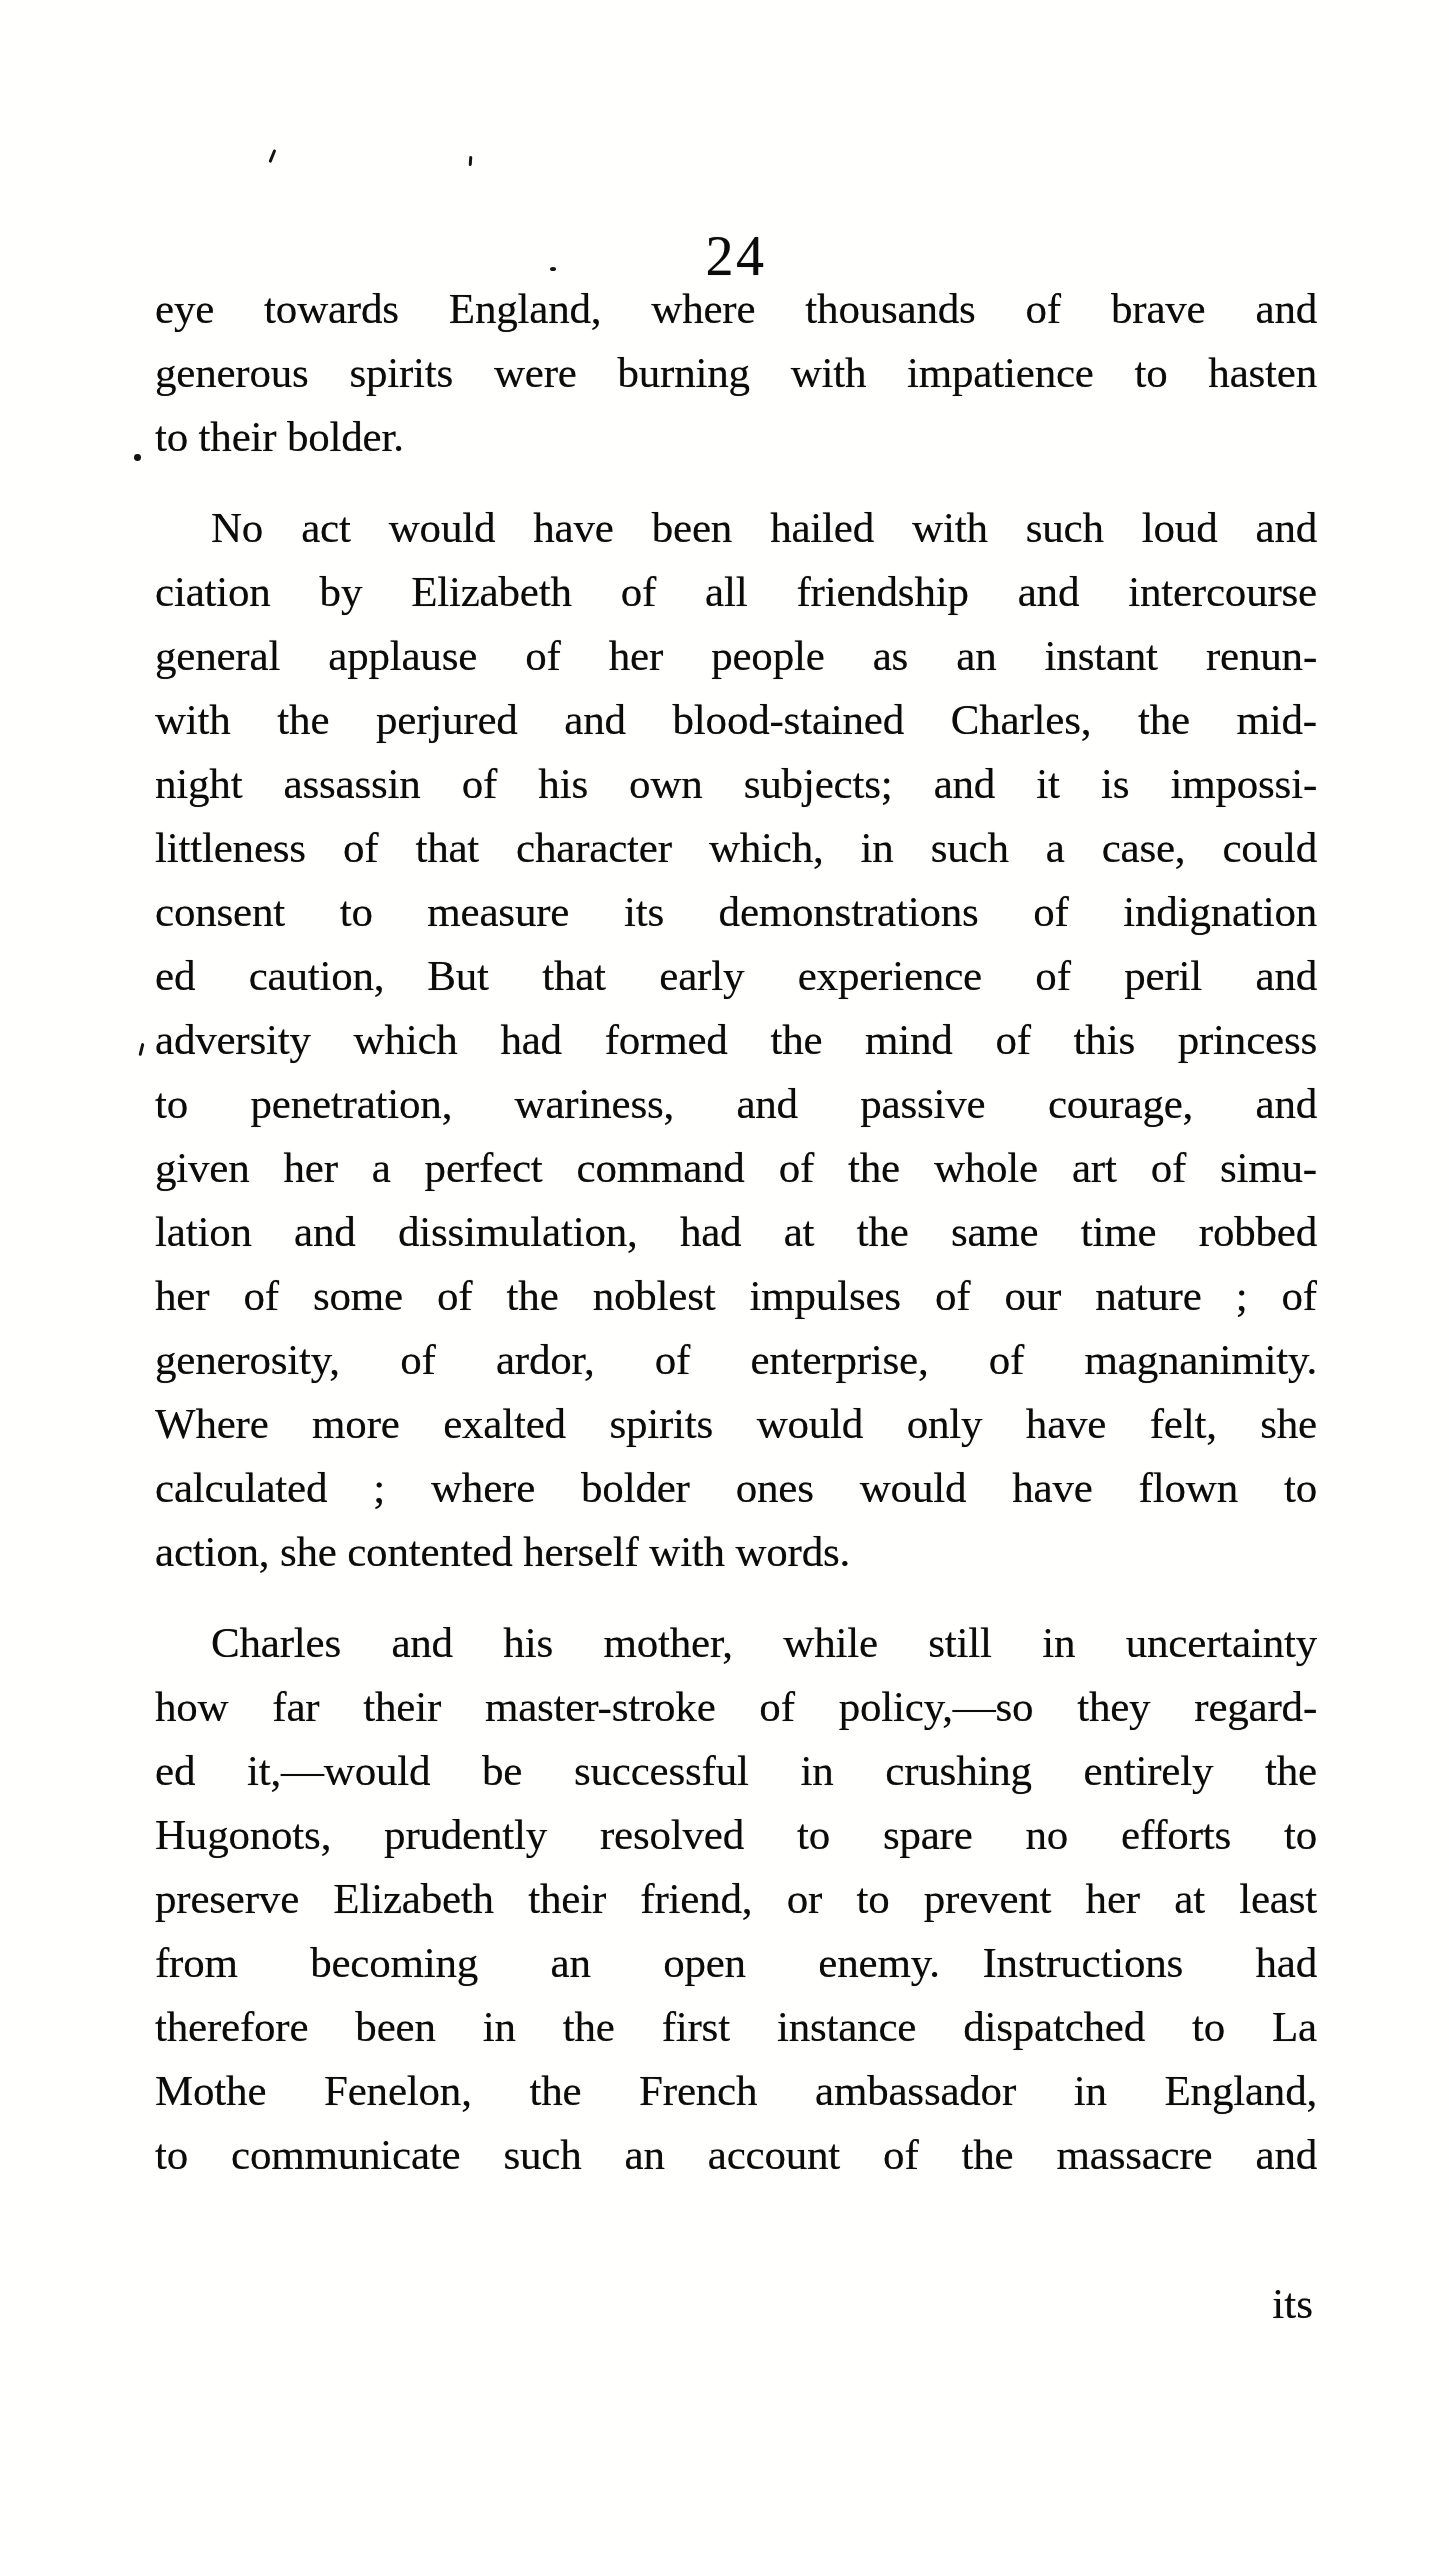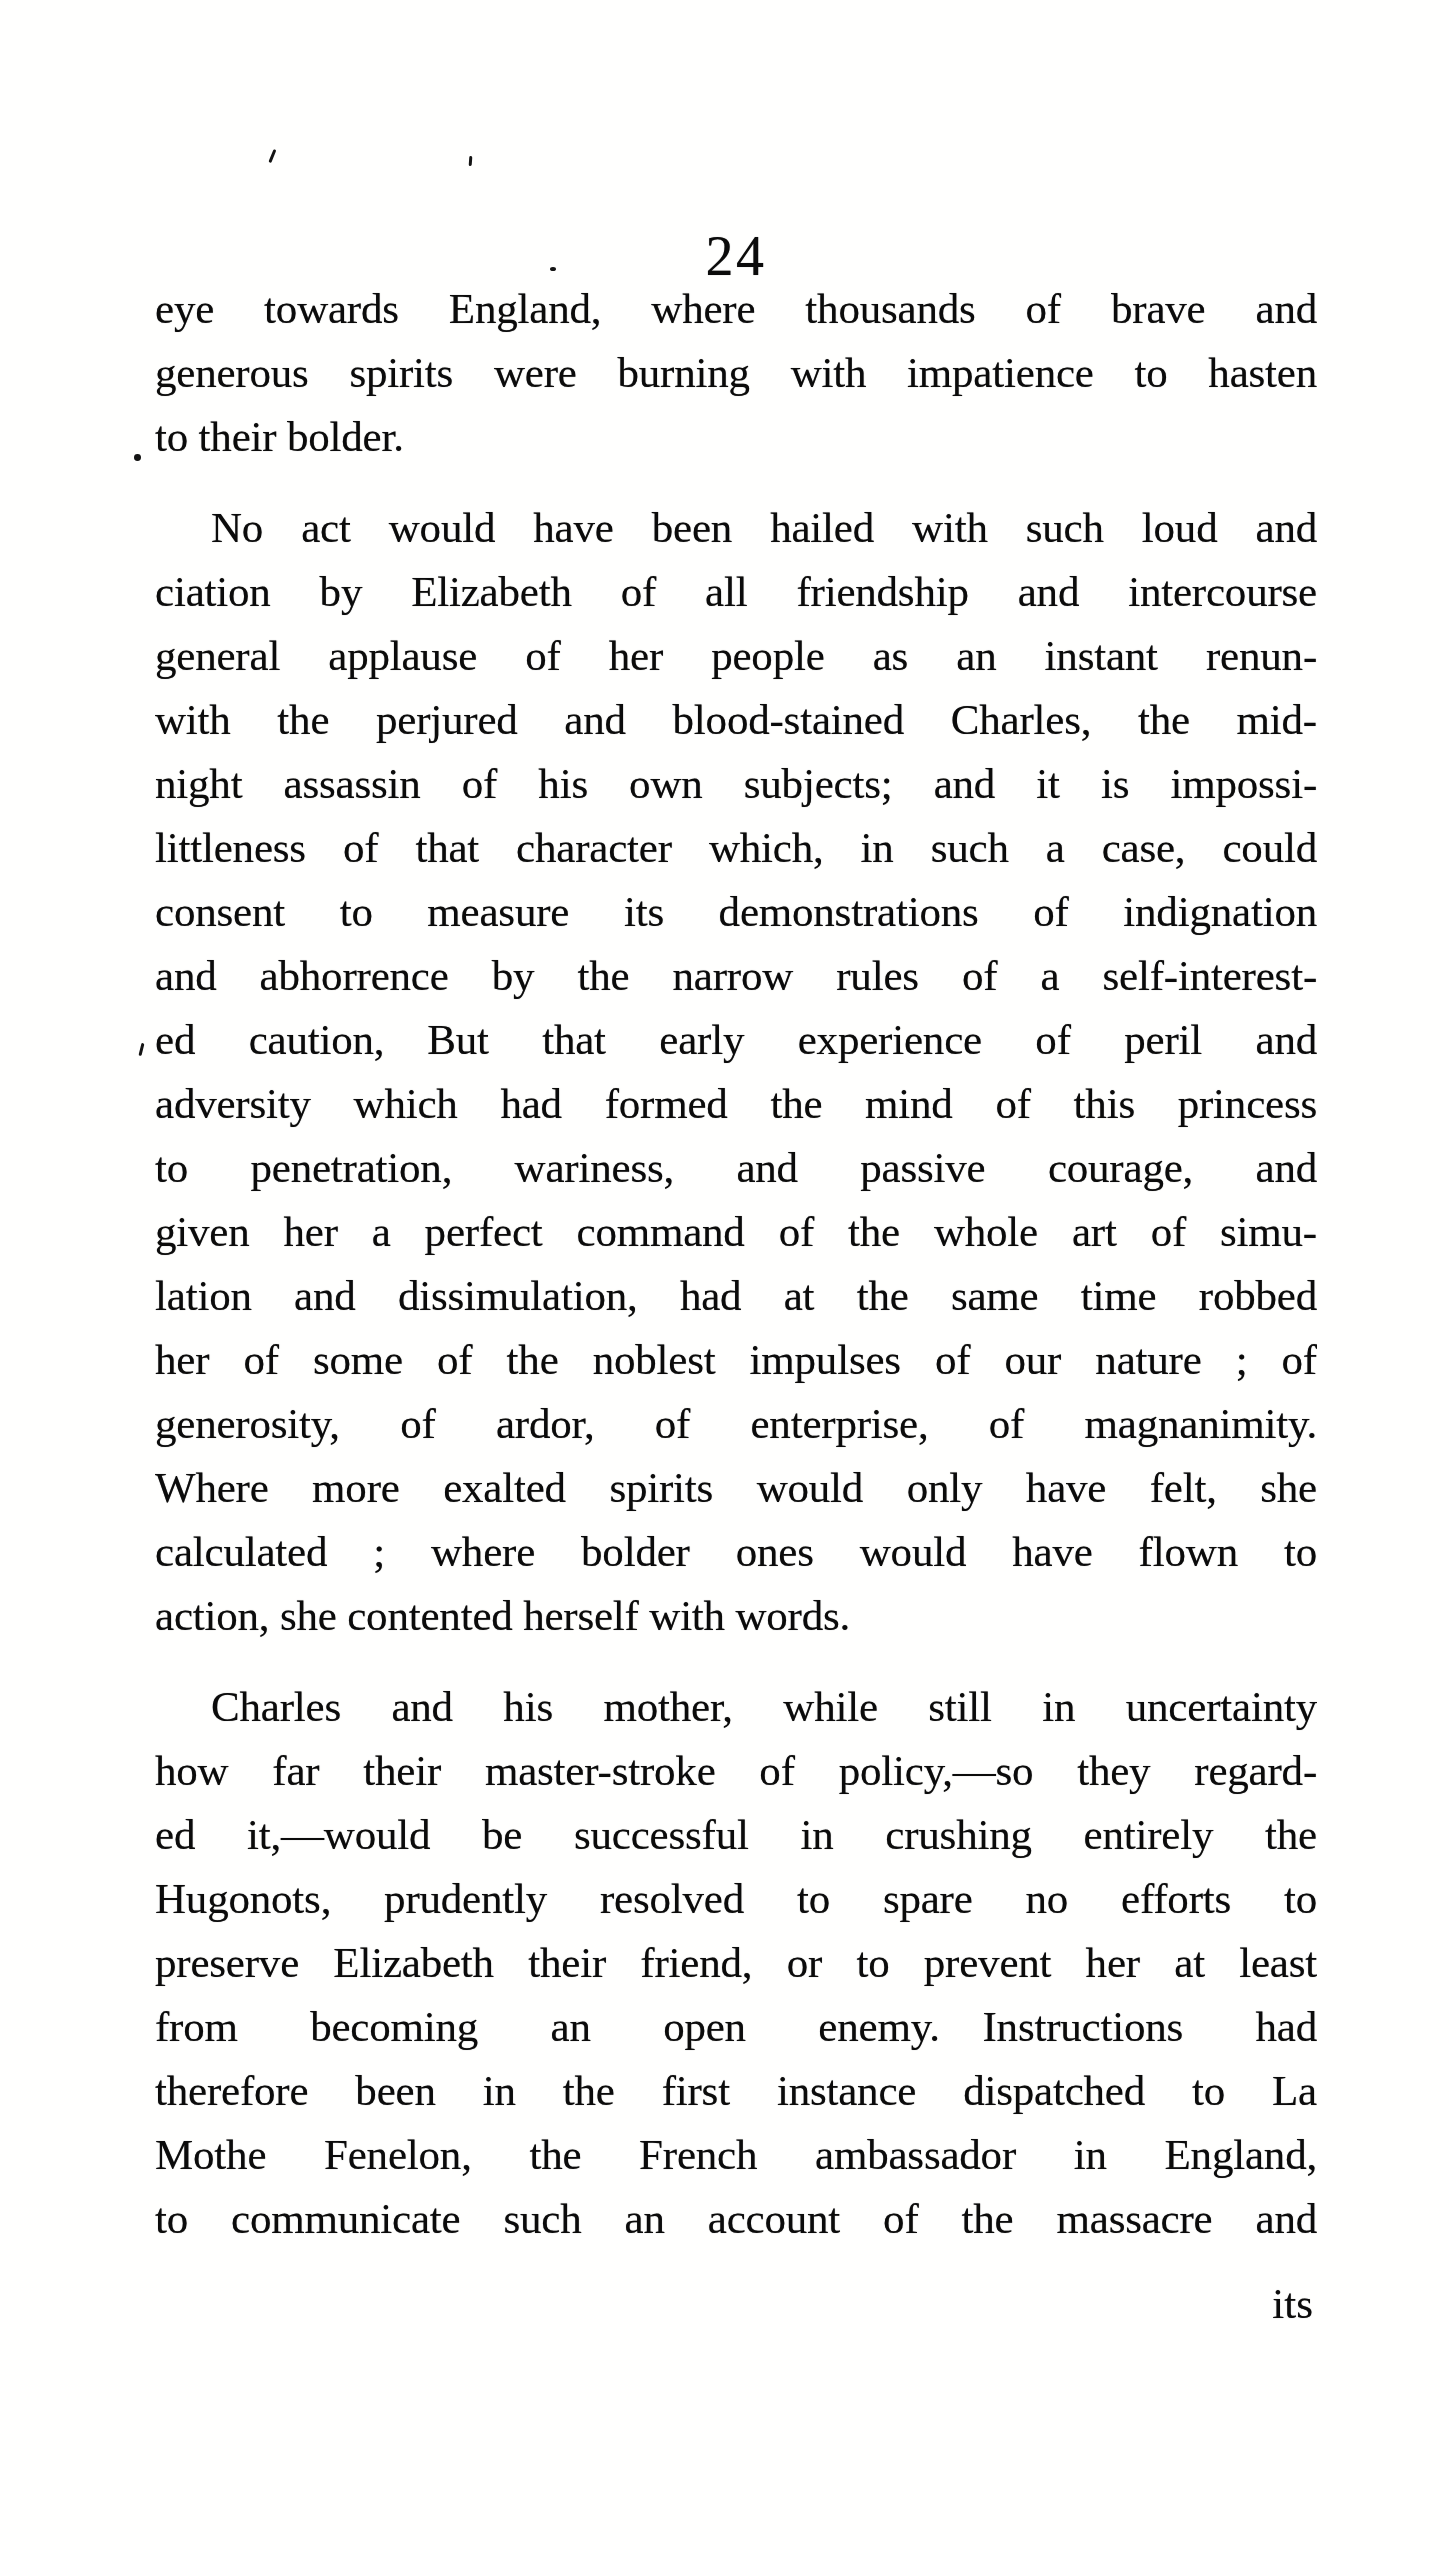--- a/index.html
+++ b/index.html
@@ -79,21 +79,20 @@
         <div class="line">to their bolder.</div>
       </div>
       <div class="par indent">
         <div class="line j">No act would have been hailed with such loud and</div>
         <div class="line j">ciation by Elizabeth of all friendship and intercourse</div>
         <div class="line j">general applause of her people as an instant renun-</div>
         <div class="line j">with the perjured and blood-stained Charles, the mid-</div>
         <div class="line j">night assassin of his own subjects; and it is impossi-</div>
         <div class="line j">littleness of that character which, in such a case, could</div>
         <div class="line j">consent to measure its demonstrations of indignation</div>
-        <div class="line j">and abhorrence by the narrow rules of a self-interest-</div>
         <div class="line j">ed caution, But that early experience of peril and</div>
         <div class="line j">adversity which had formed the mind of this princess</div>
         <div class="line j">to penetration, wariness, and passive courage, and</div>
         <div class="line j">given her a perfect command of the whole art of simu-</div>
         <div class="line j">lation and dissimulation, had at the same time robbed</div>
         <div class="line j">her of some of the noblest impulses of our nature ; of</div>
         <div class="line j">generosity, of ardor, of enterprise, of magnanimity.</div>
         <div class="line j">Where more exalted spirits would only have felt, she</div>
         <div class="line j">calculated ; where bolder ones would have flown to</div>
         <div class="line">action, she contented herself with words.</div>

